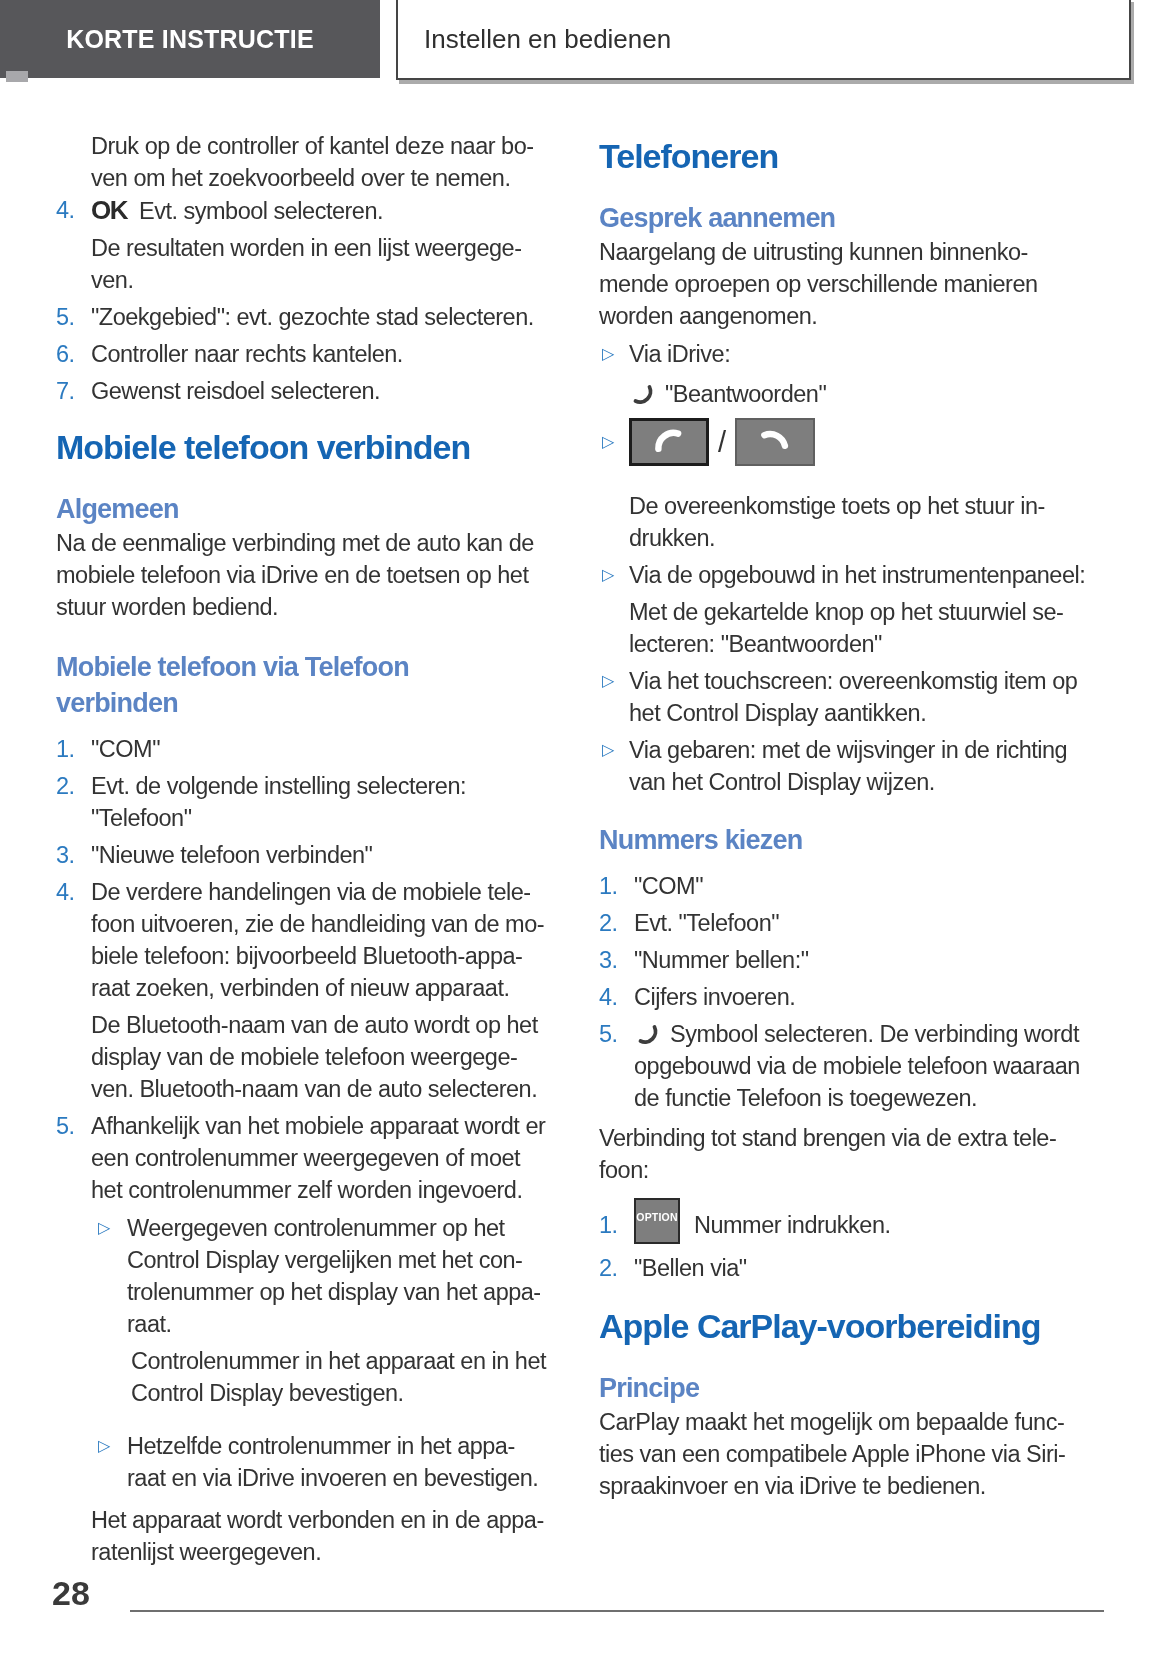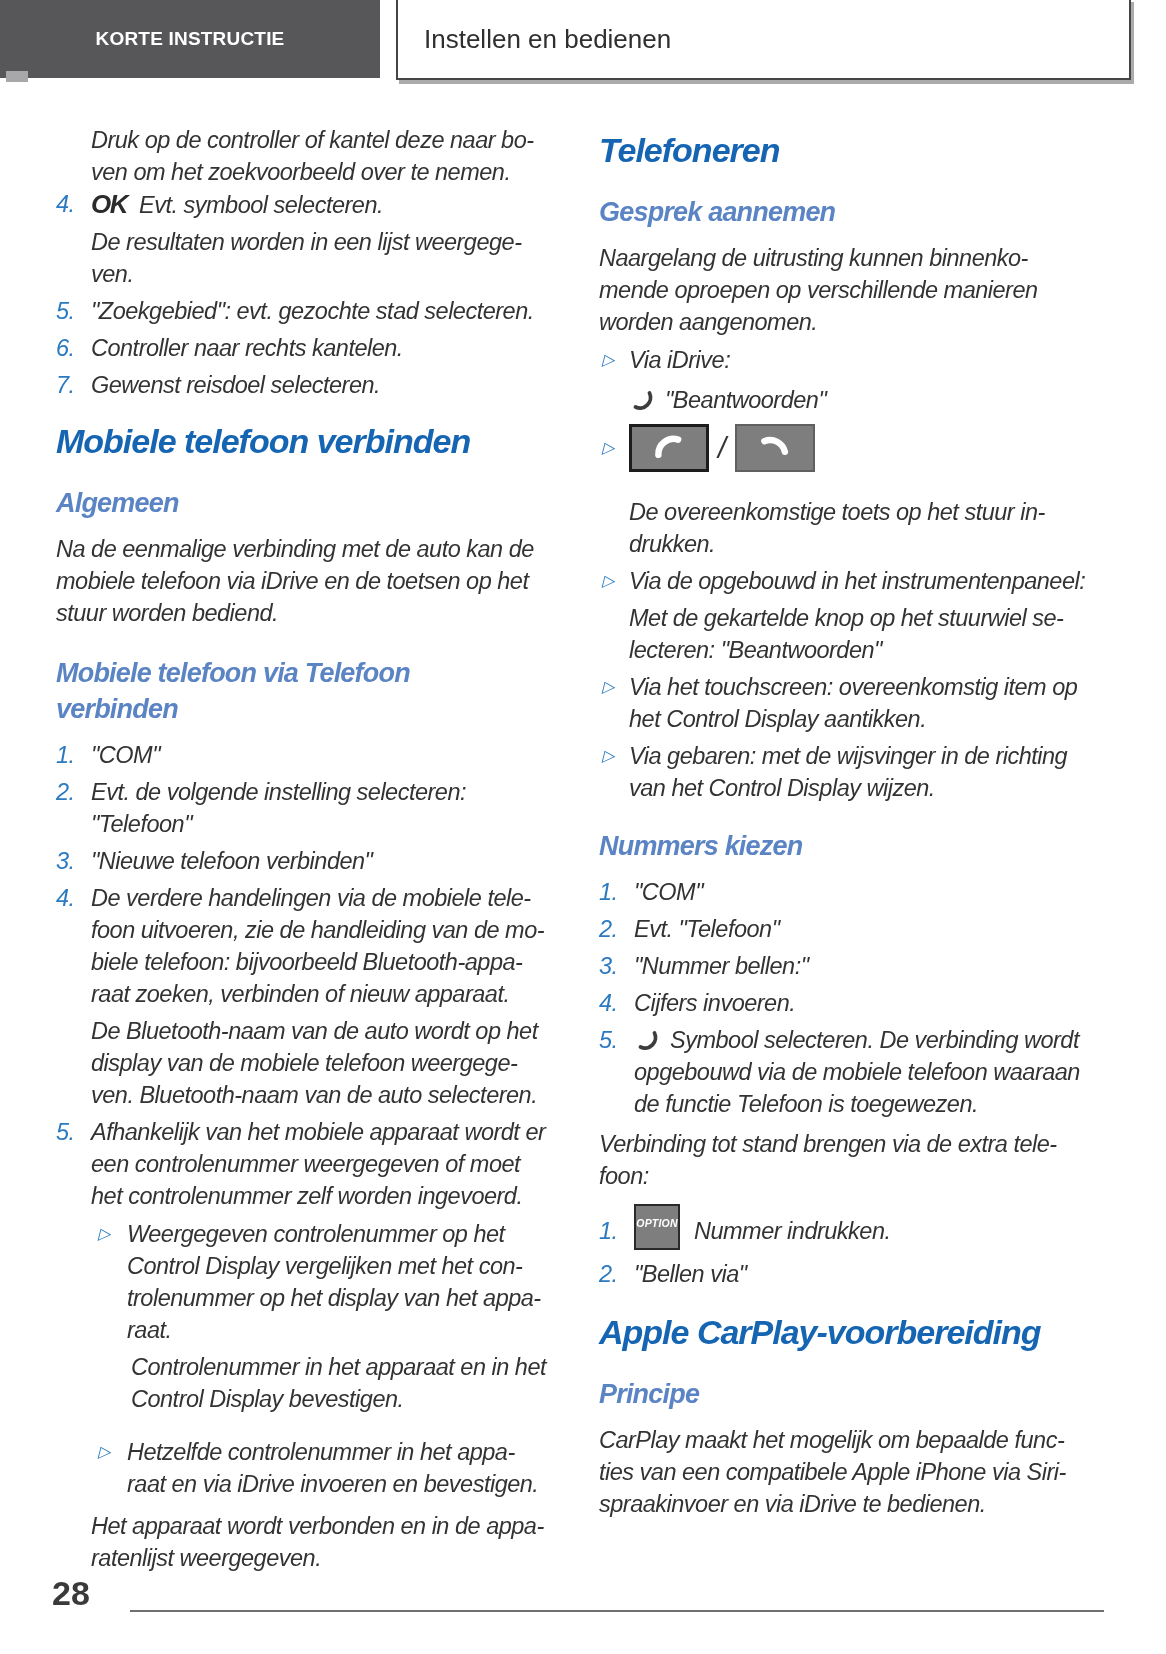--- a/index.html
+++ b/index.html
@@ -6,32 +6,32 @@
   body{
     width:1166px;height:1654px;position:relative;background:#ffffff;
     font-family:"Liberation Sans",sans-serif;color:var(--body_text,#333);
     overflow:hidden;
   }
   
   .hdr-gray{
     position:absolute;left:0;top:0;width:380px;height:78px;
     background:var(--header_bar_bg,#57575a);color:#fff;
     display:flex;align-items:center;justify-content:center;
-    font-size:19px;font-weight:bold;letter-spacing:.2px;
+    font-size:25px;font-weight:bold;letter-spacing:.2px;
   }
   .hdr-artifact{position:absolute;left:6px;top:71px;width:22px;height:11px;background:#a8a8ab;}
   .hdr-box{
     position:absolute;left:396px;top:-2px;width:705px;height:78px;
     background:#fff;border:2px solid var(--header_border,#454545);
     box-shadow:3px 4px 0 #ababab;
     display:flex;align-items:center;padding-left:26px;
     font-size:26px;color:#2f2f2f;
   }
   
-  .col{position:absolute;top:124px;font-size:23.5px;line-height:32px;letter-spacing:-0.5px;font-style:italic;}
+  .col{position:absolute;top:130px;font-size:23.5px;line-height:32px;letter-spacing:-0.5px;}
   .col-left{left:56px;width:505px;}
   .col-right{left:599px;width:548px;}
   .txt{white-space:pre-line;}
   .inline{display:inline;}
   .h1{
     font-size:34px;line-height:40px;font-weight:bold;letter-spacing:-1px;
     color:var(--heading_blue,#1565b3);white-space:pre-line;
   }
   .h2{
     font-size:27px;line-height:36px;font-weight:bold;letter-spacing:-0.8px;
@@ -79,21 +79,21 @@
   .align-end{align-items:flex-end;}
   .align-end .stepbody{display:flex;align-items:flex-end;}
   .align-end .txt{padding-bottom:3px;}
   .align-end .num{padding-bottom:3px;}
   
   .mt-h1-first{margin-top:6px;}
   .mt-h1{margin-top:20px;}
   .mt-h1b{margin-top:22px;}
   .mt-h2{margin-top:24px;}
   .mt-h2b{margin-top:26px;}
-  .mt-p{margin-top:12px;}
+  .mt-p{margin-top:0;}
   .mt-p-sm{margin-top:8px;}
   .mt-list{margin-top:12px;}
   .mt-bullets{margin-top:6px;}
   .icon-line{margin:8px 0 5px 30px;}
   
   .page-num{
     position:absolute;left:52px;top:1574px;font-size:34px;font-weight:bold;
     color:#3a3a3a;letter-spacing:0;
   }
   .foot-rule{

